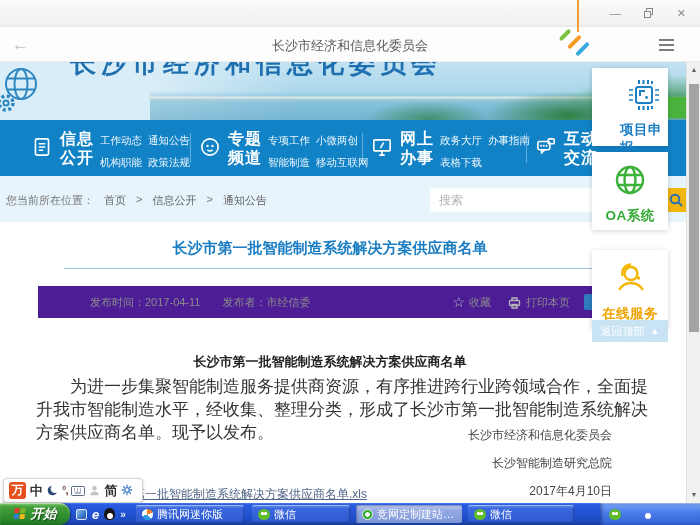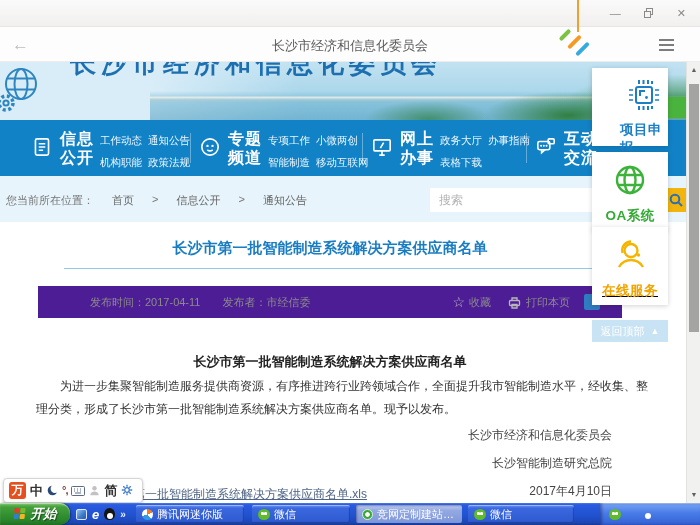--- a/index.html
+++ b/index.html
@@ -58,53 +58,53 @@
   .nsec { position:absolute; top:9px; display:flex; gap:6px; }
   .nicon { width:24px; padding-top:6px; }
   .ntitle { font-size:16px; font-weight:bold; color:#fff; line-height:19px; letter-spacing:1px; white-space:nowrap; }
   .ntitle b { display:block; }
   .nlinks { display:grid; grid-template-columns:auto auto; column-gap:6px; row-gap:8px;
     font-size:10.5px; color:#eef7fd; margin-top:5px; white-space:nowrap; align-content:start; }
   .ndiv { position:absolute; top:13px; width:1px; height:30px; background:rgba(255,255,255,.35); }
 
   
   .crumbbar { position:relative; width:686px; height:46px; background:#e7f4fb; font-size:11px; color:#777; }
-  .crumbs { position:absolute; left:6px; top:17px; display:flex; gap:18px; white-space:nowrap; }
+  .crumbs { position:absolute; left:6px; top:17px; display:flex; gap:10px; white-space:nowrap; }
   .crumbs a { color:#666; }
   .search-input { position:absolute; left:430px; top:12px; width:198px; height:24px; border:0; background:#fff;
     padding:0 9px; font-size:12px; color:#444; font-family:inherit; }
   .search-input::placeholder { color:#b3b3b3; }
   .search-btn { position:absolute; left:628px; top:12px; width:69px; height:24px; background:#f2b50e;
     display:flex; align-items:center; justify-content:flex-end; padding-right:13px; }
 
   
   .article { position:relative; width:686px; height:281px; background:#fff; }
   .ptitle { position:absolute; left:0; right:26px; top:17px; text-align:center; font-size:15px; font-weight:bold; color:#1a7dc2; }
   .pdivider { position:absolute; left:64px; right:64px; top:46px; border-top:1px solid #96c6e6; }
   .metabar { position:absolute; left:38px; top:64px; width:584px; height:32px; background:#4c1d95;
     display:flex; align-items:center; font-size:11px; color:#8b8b8b; padding-left:52px; }
   .metabar .gap { width:22px; }
   .meta-actions { position:absolute; right:52px; top:0; height:32px; display:flex; align-items:center; gap:16px; }
   .act { display:flex; align-items:center; gap:4px; color:#8b8b8b; }
   .star { font-size:14px; color:#bfbfbf; line-height:1; }
   .share-sq { position:absolute; left:546px; top:8px; width:16px; height:16px; background:#2f7cc0; border-radius:2px; }
   .ctitle { position:absolute; left:0; right:26px; top:131px; text-align:center; font-size:13px; font-weight:bold; color:#222; }
-  .cpara { position:absolute; left:36px; right:38px; top:153px; font-size:12px; line-height:23px;
+  .cpara { position:absolute; left:36px; right:38px; top:153px; font-size:17px; line-height:23px;
     text-indent:2em; color:#333; text-align:justify; }
   .sig { position:absolute; right:74px; font-size:12px; color:#444; white-space:nowrap; }
   .sig.s1 { top:205px; } .sig.s2 { top:233px; } .sig.s3 { top:261px; }
   .attach { position:absolute; left:97px; top:264px; font-size:12px; color:#4f6486; text-decoration:underline; white-space:nowrap; }
 
   
   .card { position:absolute; left:592px; width:76px; height:78px; background:#fff; z-index:12;
     box-shadow:0 1px 5px rgba(0,0,0,.18); display:flex; flex-direction:column; align-items:center; }
   .card .clabel { font-size:13.5px; font-weight:bold; margin-top:4px; letter-spacing:.5px; }
   .card.c1 { top:68px;padding-left:28px; } .card.c1 .clabel { color:#1c7fc5; }
   .card.c2 { top:152px; } .card.c2 .clabel { color:#35aa35;text-align:right; }
-  .card.c3 { top:227px;text-decoration:underline; } .card.c3 .clabel { color:#f0a400; }
+  .card.c3 { top:250px; } .card.c3 .clabel { color:#f0a400; }
   .card .cicon { margin-top:9px; }
   .backtop { position:absolute; left:592px; top:320px; width:76px; height:22px; background:#c8e3f4; z-index:12;
     color:#fff; font-size:11px; display:flex; align-items:center; justify-content:center; gap:6px; }
   .backtop .arrow { font-size:9px; }
 
   
   .scrollbar { position:absolute; left:686px; top:62px; width:14px; height:441px; background:#f1f1ef;
     border-left:1px solid #e2e2e0; z-index:13; }
   .sb-arrow { position:absolute; left:0; width:14px; text-align:center; font-size:7px; color:#606060; }
   .sb-up { top:4px; } .sb-down { bottom:5px; }

